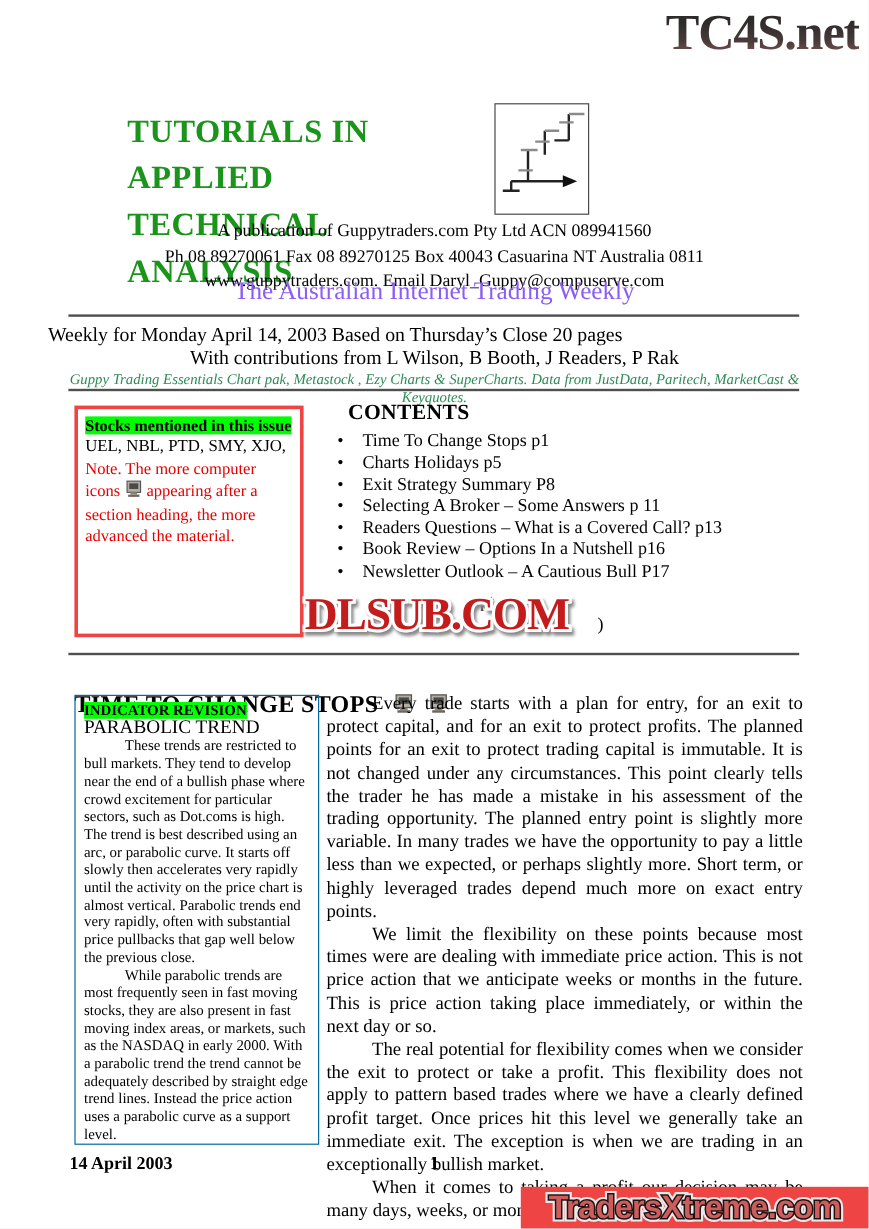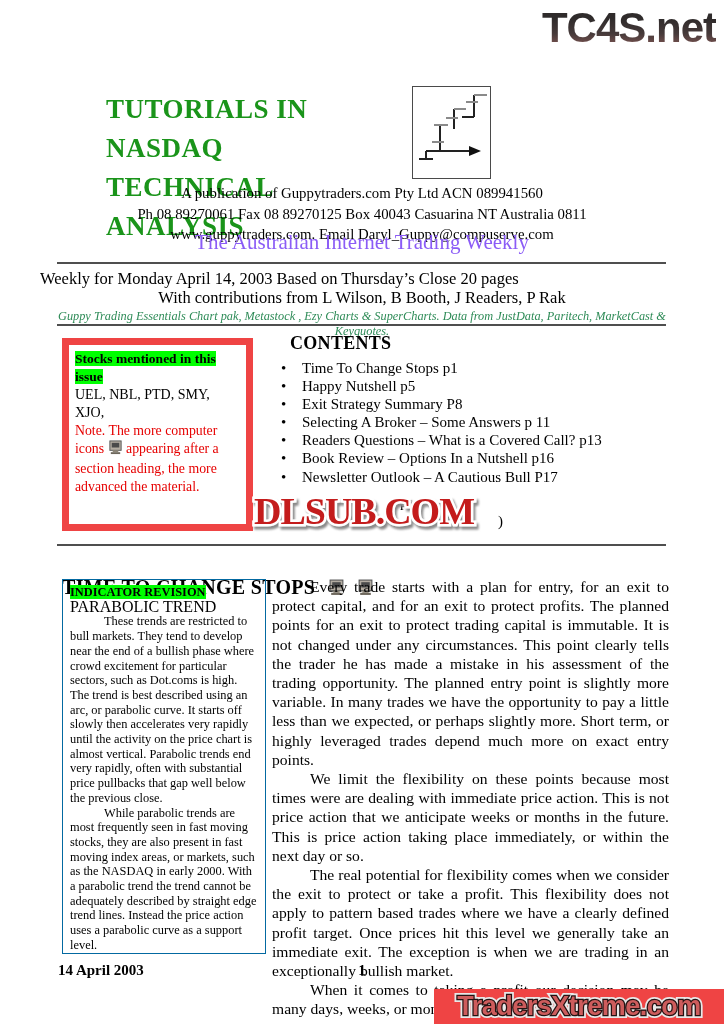--- a/index.html
+++ b/index.html
@@ -5,21 +5,21 @@
   * { margin:0; padding:0; box-sizing:border-box; }
   html,body { background:#e9e9e9; }
   .page {
     position:relative; width:724px; height:1024px; margin:0 auto;
     background:#ffffff; font-family:"Liberation Serif", serif; color:#000;
     overflow:hidden;
   }
   
   .tc4s {
     position:absolute; top:4px; right:8px;
-    font-family:Liberation Sans, sans-serif; font-weight:bold;
+    font-family:Liberation Serif, serif; font-weight:bold;
     font-size:42px; letter-spacing:-1px;
     background:linear-gradient(180deg,#2f2b2b 30%,#463a3a 62%,#96605c 100%);
     -webkit-background-clip:text; background-clip:text;
     color:transparent; -webkit-text-fill-color:transparent;
   }
   
   .mast-title { position:absolute; left:106px; top:90px; width:310px;
     font-weight:bold; font-size:27px; line-height:39px; color:#1a941a; letter-spacing:.5px; }
   .chart-box { position:absolute; left:412px; top:86px; width:79px; height:93px;
     border:1px solid #4a4a4a; background:#fff; }
@@ -30,21 +30,21 @@
   
   .rule { position:absolute; left:57px; width:609px; border-top:2px solid #4f4f4f; }
   .rule1 { top:262px; } .rule2 { top:324px; } .rule3 { top:544px; }
   
   .weekly  { position:absolute; left:40px; top:269px; width:644px; font-size:16.5px; }
   .contrib { position:absolute; left:40px; top:288px; width:644px; text-align:center; font-size:16.5px; }
   .credits { position:absolute; left:40px; top:309px; width:644px; text-align:center;
     font-size:12.3px; font-style:italic; color:#2e8b57; }
   
   .stocks-box { position:absolute; left:62px; top:338px; width:191px; height:193px;
-    border:7px solid #ef4444; padding:5px 6px; font-size:13.5px; line-height:18px; }
+    border:3px solid #ef4444; padding:5px 6px; font-size:13.5px; line-height:18px; }
   .hl-green { background:#00ff00; font-weight:bold; display:inline; }
   .stocks-line { font-size:14px; }
   .note-red { color:#e60000; font-size:13.8px; }
   .pc-icon { display:inline-block; vertical-align:-2px; }
   
   .contents { position:absolute; left:278px; top:333px; width:400px; }
   .contents-heading { font-size:18px; font-weight:bold; margin-left:12px; letter-spacing:.3px; }
   .toc-list { list-style:none; margin-top:5px; }
   .toc-list li { position:relative; padding-left:24px; font-size:15px; line-height:18.1px; }
   .toc-list li::before { content:"\2022"; position:absolute; left:3px; font-size:15px; }
@@ -71,21 +71,21 @@
     background:#ef4444; display:flex; align-items:center; justify-content:center; }
 </style>
 </head>
 <body>
 
 <div class="page">
 
   <div class="tc4s">TC4S.net</div>
 
   <div class="mast-title">
-    <div>TUTORIALS IN NASDAQ</div>
+    <div>TUTORIALS IN APPLIED</div>
     <div>TECHNICAL ANALYSIS</div>
   </div>
   <div class="chart-box">
     <svg width="77" height="91" viewBox="0 0 77 91">
       <g stroke="#222" stroke-width="2" fill="none">
         <line x1="6" y1="72" x2="20" y2="72"></line>
         <line x1="13" y1="64" x2="13" y2="72"></line>
         <line x1="13" y1="64" x2="58" y2="64"></line>
         <line x1="27" y1="38" x2="27" y2="64"></line>
         <line x1="41" y1="22" x2="41" y2="42"></line>
@@ -133,21 +133,21 @@
         </svg>
       </span>
       <span>appearing after a section heading, the more advanced the material.</span>
     </div>
   </div>
 
   <div class="contents">
     <div class="contents-heading">CONTENTS</div>
     <ul class="toc-list">
         <li><span>Time To Change Stops p1</span></li>
-        <li><span>Happy Nutshell  p5</span></li>
+        <li><span>Charts Holidays  p5</span></li>
         <li><span>Exit Strategy Summary P8</span></li>
         <li><span>Selecting A Broker – Some Answers p 11</span></li>
         <li><span>Readers Questions – What is  a Covered Call? p13</span></li>
         <li><span>Book Review – Options In a Nutshell p16</span></li>
         <li><span>Newsletter Outlook – A Cautious Bull  P17</span></li>
       </ul>
   </div>
   <span class="toc-frag frag0">pt</span>
   <span class="toc-frag frag1">)</span>
 

